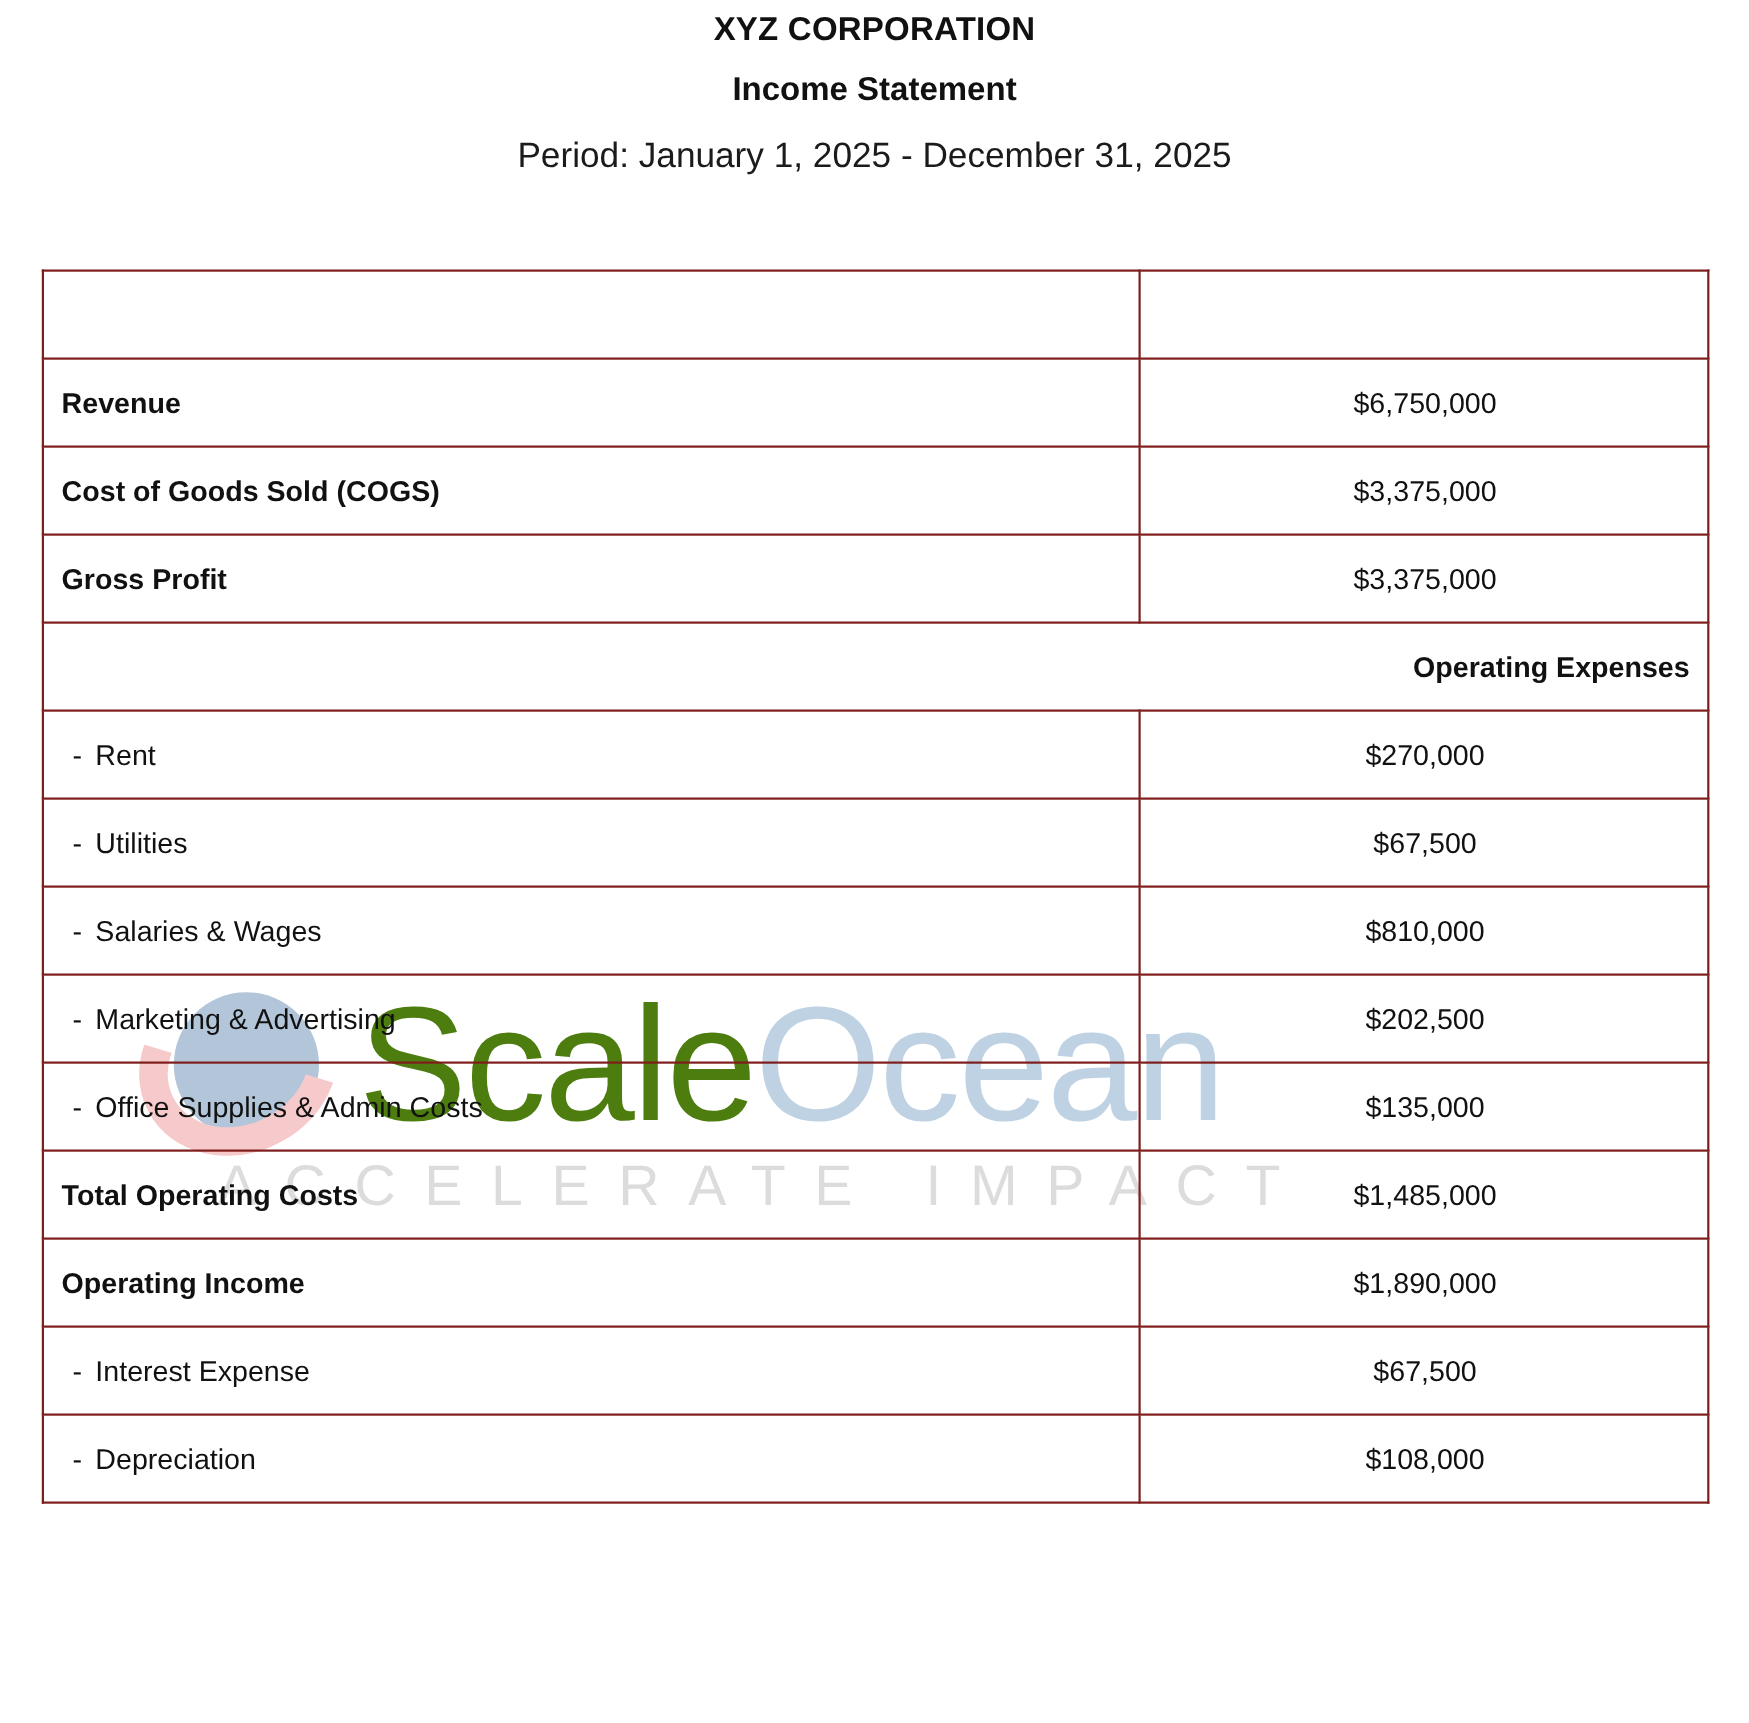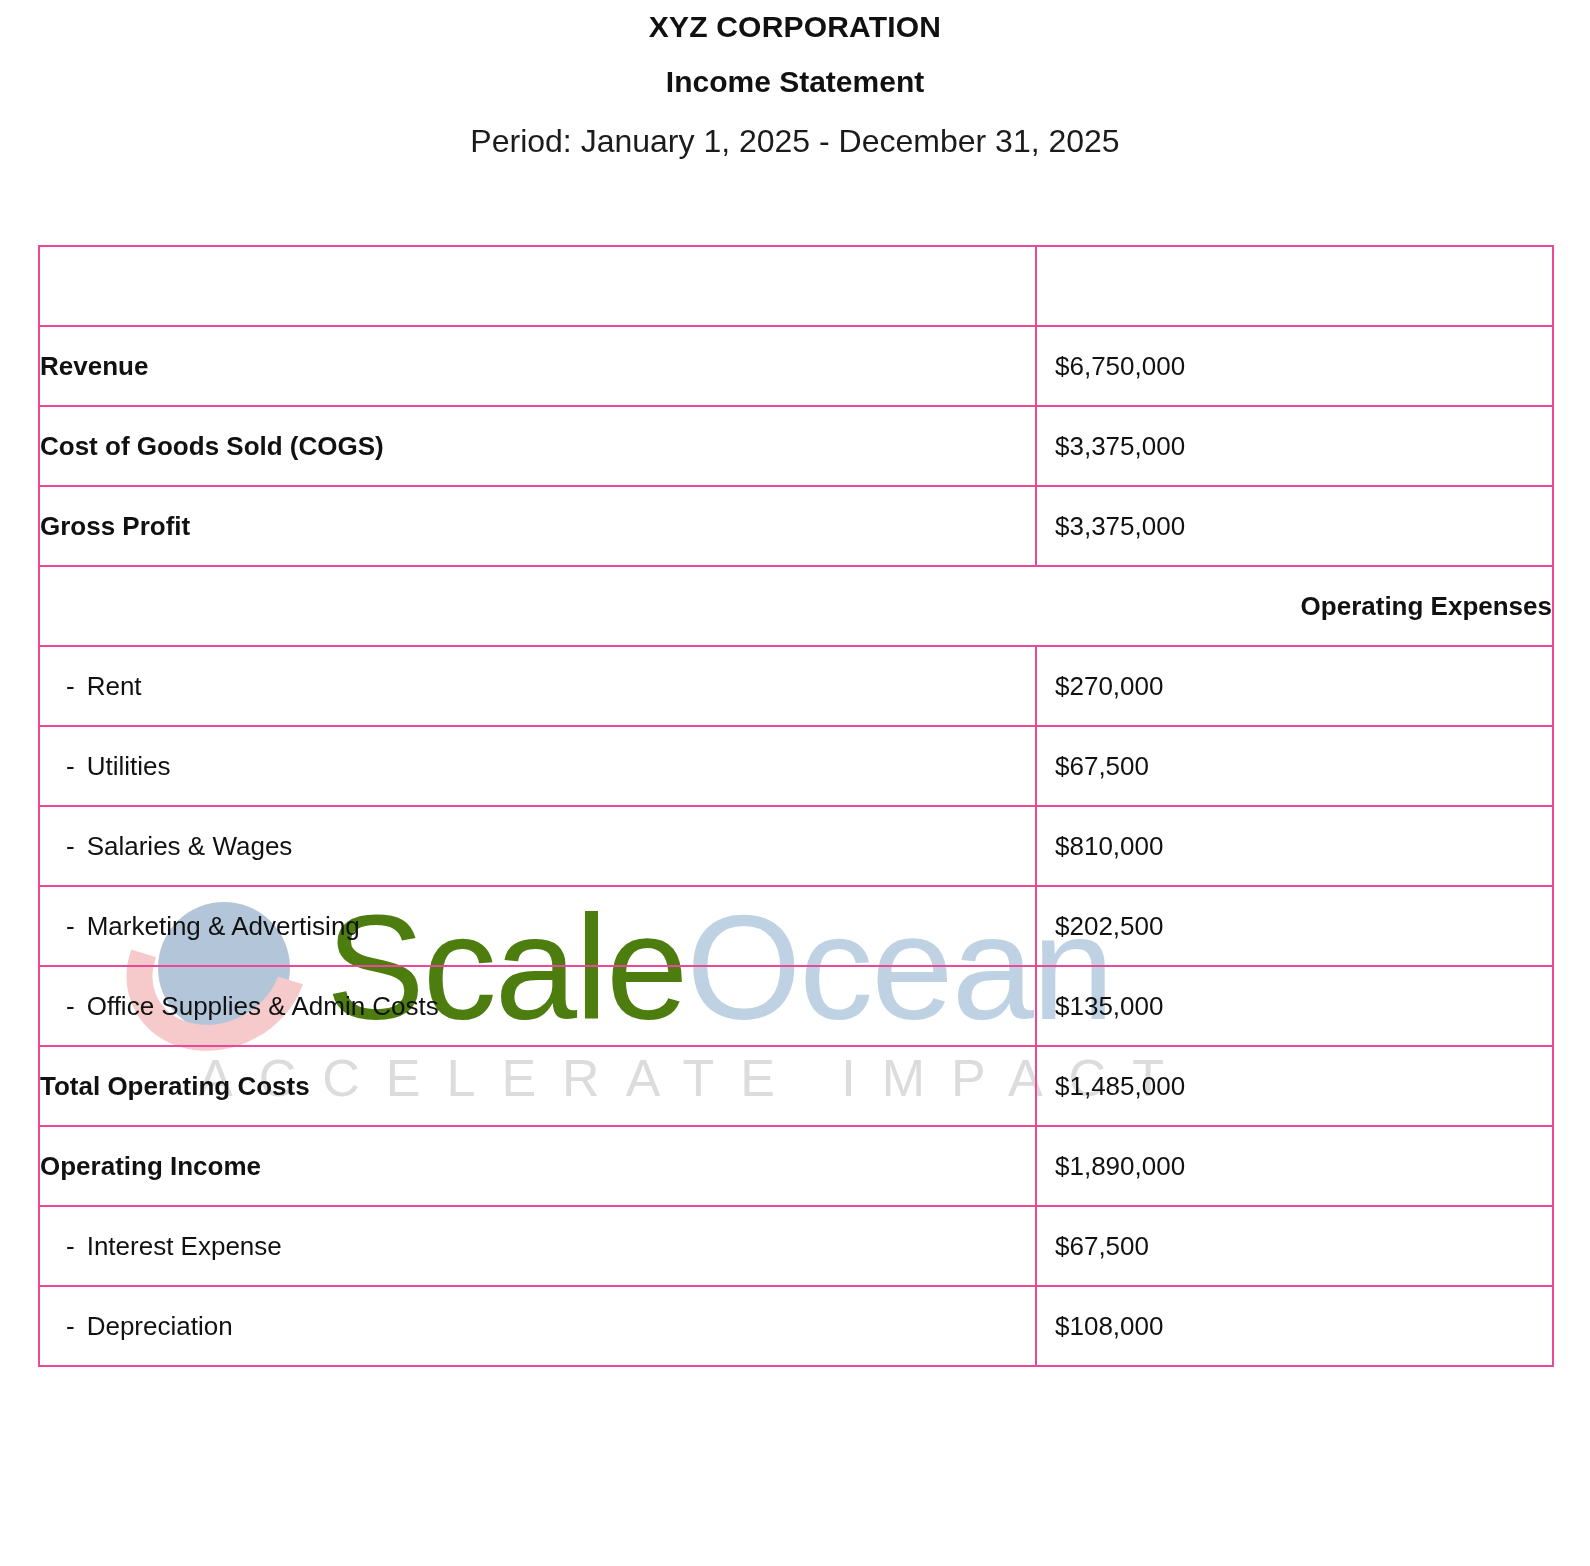--- a/index.html
+++ b/index.html
@@ -123,22 +123,22 @@
     border-collapse: collapse;
     width: 100%;
     table-layout: fixed;
     background: transparent;
   }
   table.income-statement col.col-category { width: 997px; }
   table.income-statement col.col-amount   { width: 517px; }
 
   table.income-statement th,
   table.income-statement td {
-    border: 2px solid #ec4899;
-    padding: 0 0;
+    border: 2px solid #7f1d1d;
+    padding: 0 16px;
     vertical-align: middle;
     background: transparent;
   }
 
   thead th {
     background: #0c3059;
     color: #ffffff;
     font-size: 27px;
     font-weight: 700;
     text-align: center;
@@ -148,21 +148,21 @@
 
   tbody td {
     height: 78px;
     font-size: 26px;
     color: #111111;
   }
   tbody td.cat {
     text-align: left;
   }
   tbody td.amt {
-    text-align: left;
+    text-align: center;
     padding-left: 18px;
   }
   tr.total-row td.cat,
   tr.section-row td.cat,
   tr.main-row td.cat {
     font-weight: 700;
   }
   tr.item-row td.cat {
     font-weight: 400;
     padding-left: 26px;

